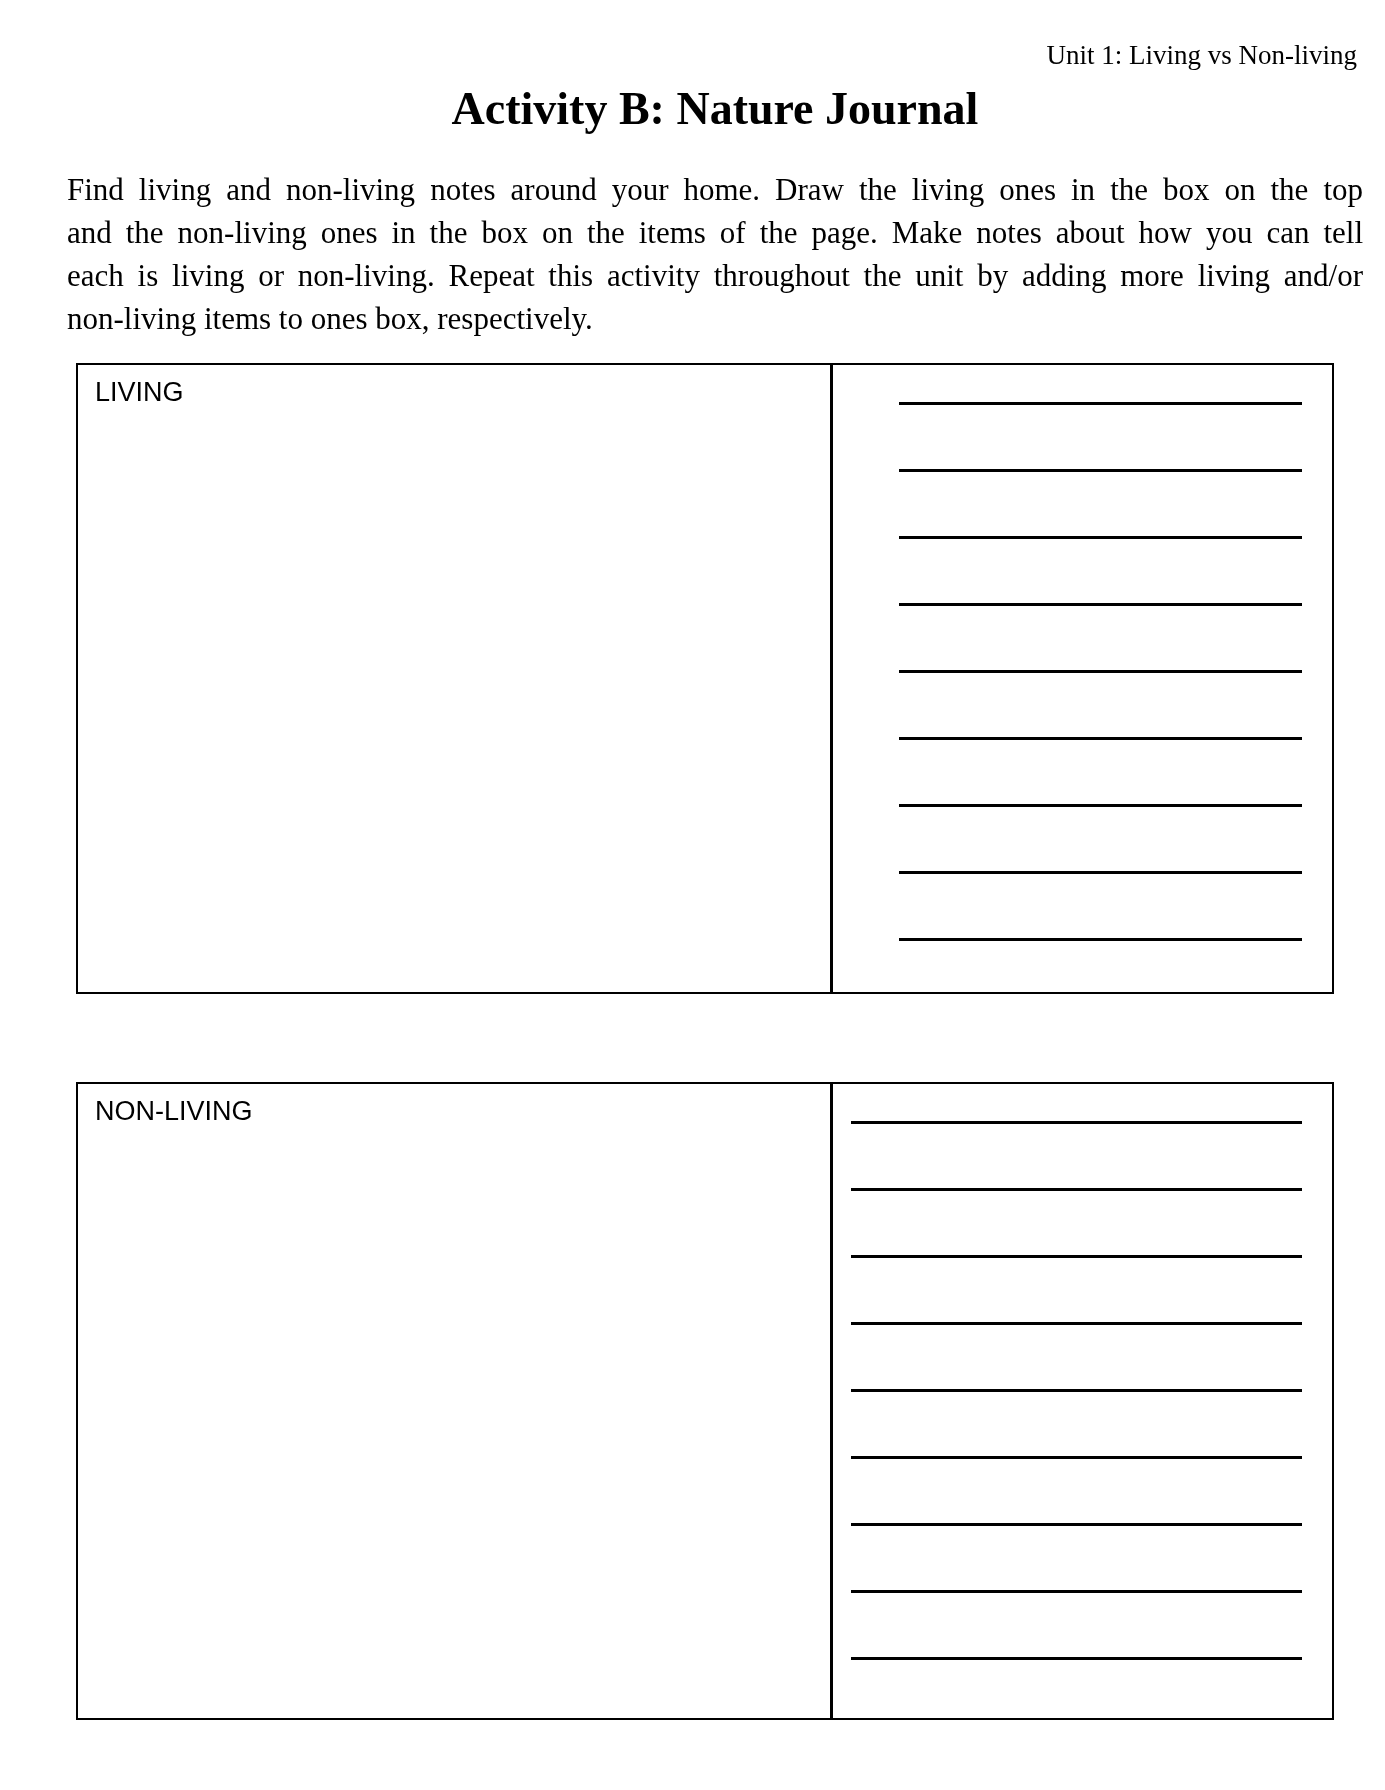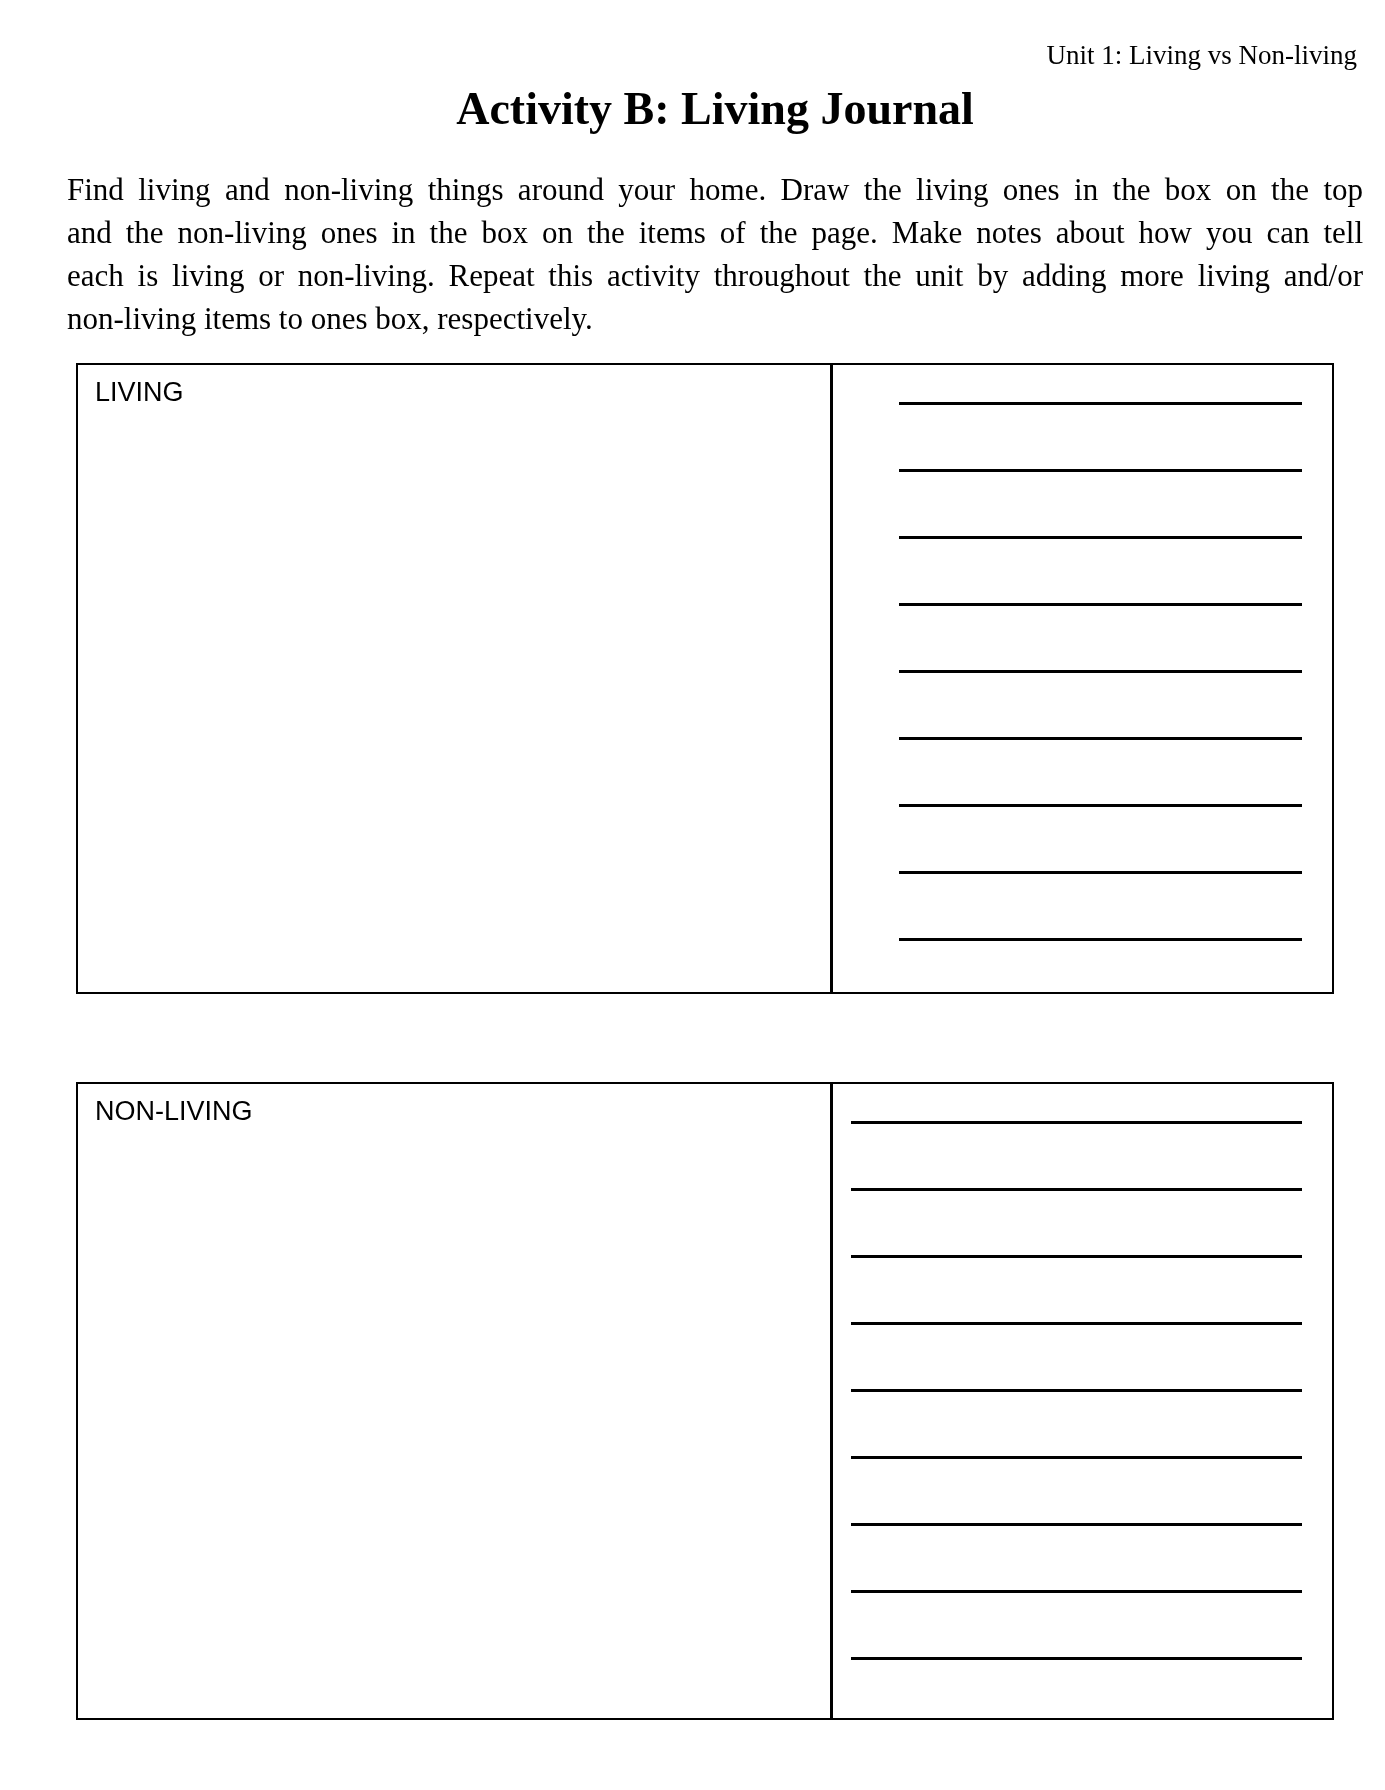--- a/index.html
+++ b/index.html
@@ -86,24 +86,24 @@
   }
   .write-line.first {
     height: 37px;
   }
 </style>
 </head>
 <body>
 
 <div class="unit-header">Unit 1: Living vs Non-living</div>
 
-<h1 class="page-title" style="margin:0;">Activity B: Living Journal</h1>
+<h1 class="page-title" style="margin:0;">Activity B: Nature Journal</h1>
 
 <div class="instructions">
-  <div class="instr-line">Find living and non-living things around your home. Draw the living ones in the box on the top</div>
+  <div class="instr-line">Find living and non-living notes around your home. Draw the living ones in the box on the top</div>
   <div class="instr-line">and the non-living ones in the box on the items of the page. Make notes about how you can tell</div>
   <div class="instr-line">each is living or non-living. Repeat this activity throughout the unit by adding more living and/or</div>
   <div class="instr-line last">non-living items to ones box, respectively.</div>
 </div>
 
 <div class="journal-box living">
   <div class="draw-cell">
     <span class="box-label">LIVING</span>
   </div>
   <div class="lines-cell">

